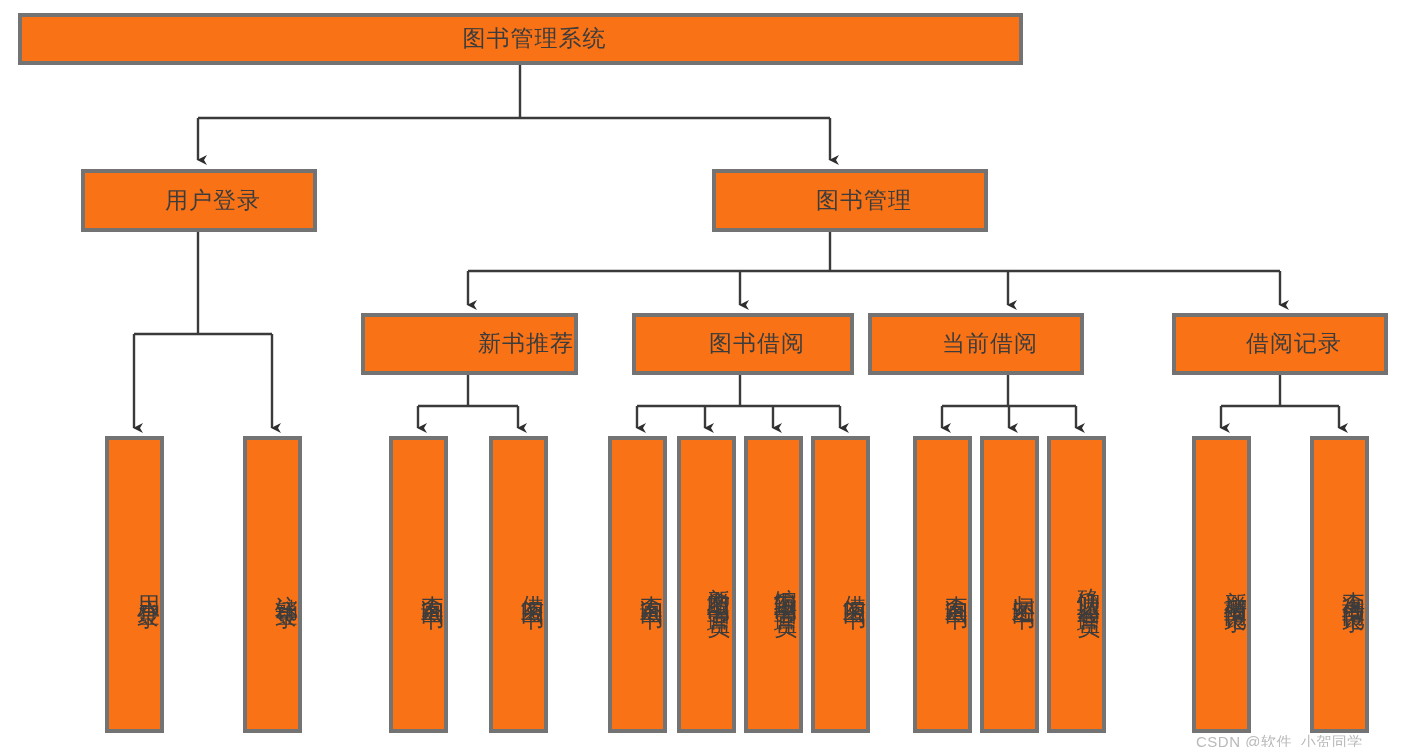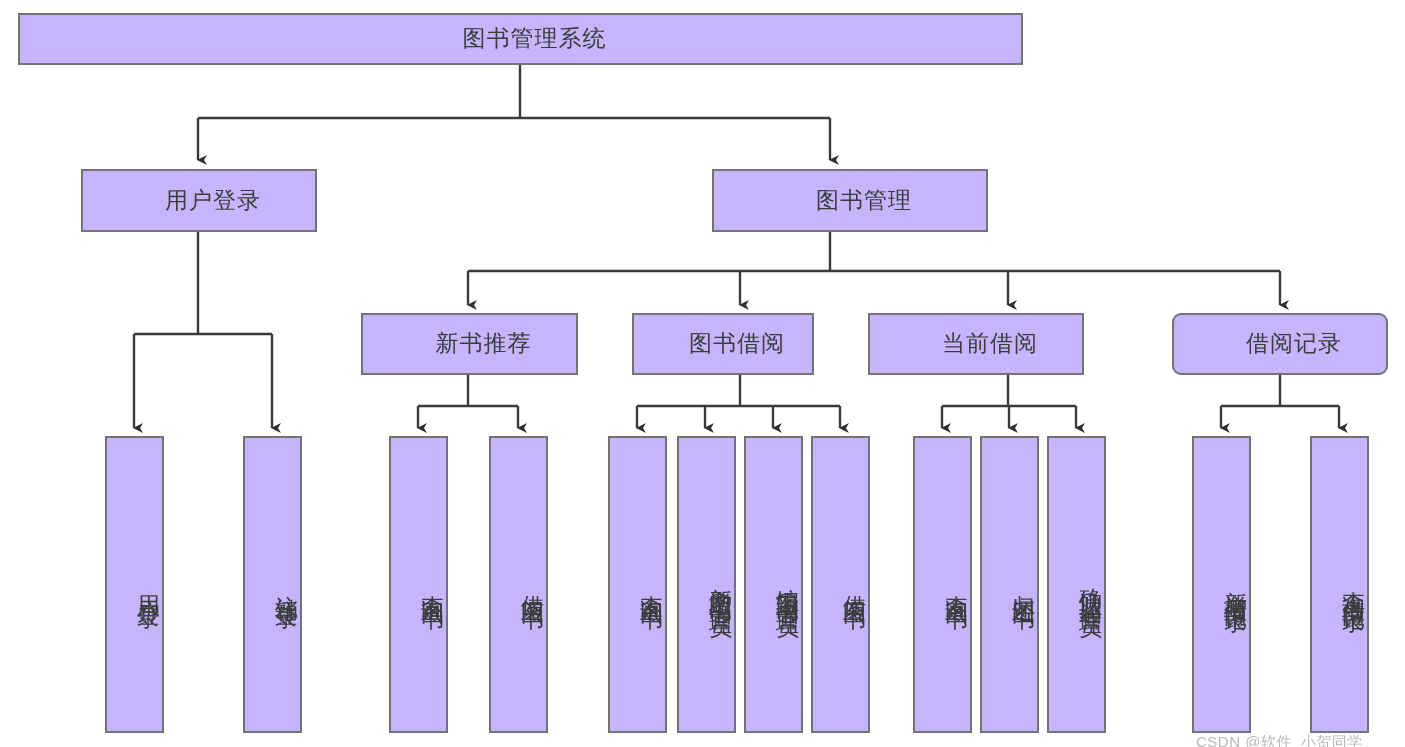--- a/index.html
+++ b/index.html
@@ -7,22 +7,22 @@
     width:1405px;height:747px;
     background:#ffffff;
     font-family:"Liberation Sans","DejaVu Sans",sans-serif;
     overflow:hidden;
     position:relative;
   }
   #canvas{position:absolute;left:0;top:0;width:1405px;height:747px;}
   .node{
     position:absolute;
     box-sizing:border-box;
-    border:2px solid #737373;
-    background:#c4b5fd;
+    border:4px solid #737373;
+    background:#f97316;
     display:flex;
     align-items:center;
     justify-content:center;
     color:#3c3c3c;
     padding-left:28px;
   }
   .node.horiz{
     font-size:23px;
     letter-spacing:1px;
     line-height:1.1;
@@ -111,30 +111,30 @@
     <span>图书管理系统</span>
   </div>
 
   <div class="node horiz" style="left:81px;top:169px;width:236px;height:63px;">
     <span>用户登录</span>
   </div>
   <div class="node horiz" style="left:712px;top:169px;width:276px;height:63px;">
     <span>图书管理</span>
   </div>
 
-  <div class="node horiz" style="left:361px;top:313px;width:217px;height:62px;">
+  <div class="node horiz" style="left:361px;top:313px;width:217px;height:62px;justify-content:flex-end;">
     <span>新书推荐</span>
   </div>
-  <div class="node horiz" style="left:632px;top:313px;width:182px;height:62px;">
+  <div class="node horiz" style="left:632px;top:313px;width:222px;height:62px;">
     <span>图书借阅</span>
   </div>
   <div class="node horiz" style="left:868px;top:313px;width:216px;height:62px;">
     <span>当前借阅</span>
   </div>
-  <div class="node horiz" style="left:1172px;top:313px;width:216px;height:62px;border-radius:9px;">
+  <div class="node horiz" style="left:1172px;top:313px;width:216px;height:62px;">
     <span>借阅记录</span>
   </div>
 
   <div class="node vert mid" style="left:105px;top:436px;width:59px;height:297px;">
     <span class="vtext">用户登录</span>
   </div>
   <div class="node vert mid" style="left:243px;top:436px;width:59px;height:297px;">
     <span class="vtext">注销登录</span>
   </div>
 

